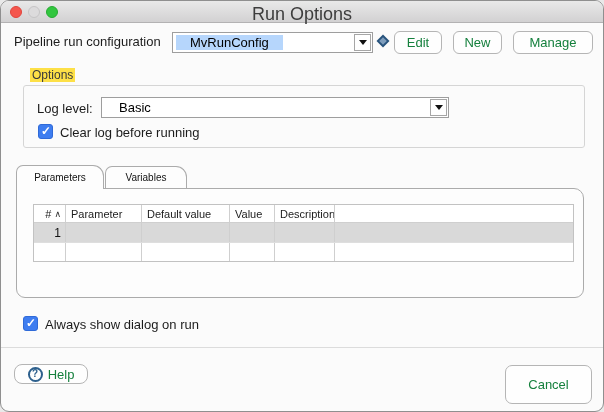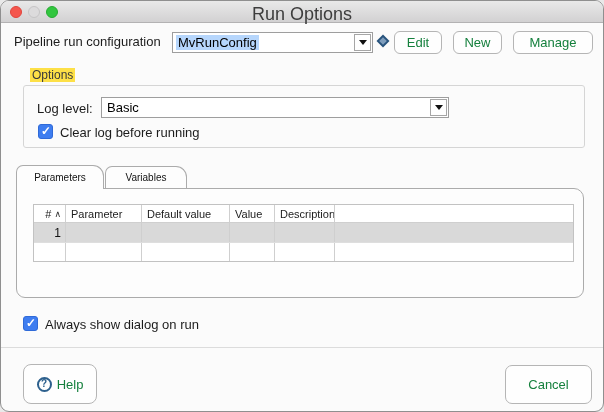--- a/index.html
+++ b/index.html
@@ -34,21 +34,21 @@
     border:1px solid #b5b5b5; border-radius:6px;
     font-size:13px; color:#15803d; text-align:center;
     display:flex; align-items:center; justify-content:center;
     font-family:"Liberation Sans", sans-serif; cursor:default;
   }
 
   .combo {
     position:absolute; background:#fff; border:1px solid #9e9e9e;
     display:flex; align-items:center;
   }
-  .combo .combo-text { font-size:13px; color:#000; padding:0 2px; margin-left:3px; white-space:nowrap; }
+  .combo .combo-text { font-size:13px; color:#000; padding:0 14px; margin-left:3px; white-space:nowrap; }
   .combo .combo-text.selected { background:var(--selection-blue,#b6d6fc); }
   .combo .combo-btn {
     position:absolute; top:1px; right:1px; bottom:1px; width:17px;
     background:#fff; border:1px solid #a6a6a6;
     display:flex; align-items:center; justify-content:center;
   }
   .tri { width:0; height:0; border-left:4px solid transparent; border-right:4px solid transparent; border-top:5px solid #111; }
 
   .checkbox {
     position:absolute; width:15px; height:15px; border-radius:3px;
@@ -101,21 +101,21 @@
   .c-par  { width:76px; }
   .c-def  { width:88px; }
   .c-val  { width:45px; }
   .c-des  { width:60px; }
   .c-fill { flex:1; border-right:none; }
   .sort-caret { font-size:9px; margin-left:3px; color:#333; }
 
   
   .divider { position:absolute; left:0; top:346px; width:604px; height:1px; background:#dcdcdc; }
 
-  .help-btn { left:22px; top:363px; width:74px; height:40px; border-radius:8px; gap:5px; }
+  .help-btn { left:13px; top:363px; width:74px; height:20px; border-radius:8px; gap:5px; }
   .help-icon {
     width:15px; height:15px; border-radius:50%;
     border:2px solid var(--help-icon,#2d608d); position:relative; flex:0 0 auto;
   }
   .help-icon::after {
     content:"?"; position:absolute; left:0; right:0; top:-1px; text-align:center;
     font-size:10px; font-weight:bold; color:var(--help-icon,#2d608d);
   }
   .launch-btn { left:414px; top:364px; width:78px; height:25px; border-radius:7px; }
   .cancel-btn { left:504px; top:364px; width:87px; height:39px; border-radius:7px; }

